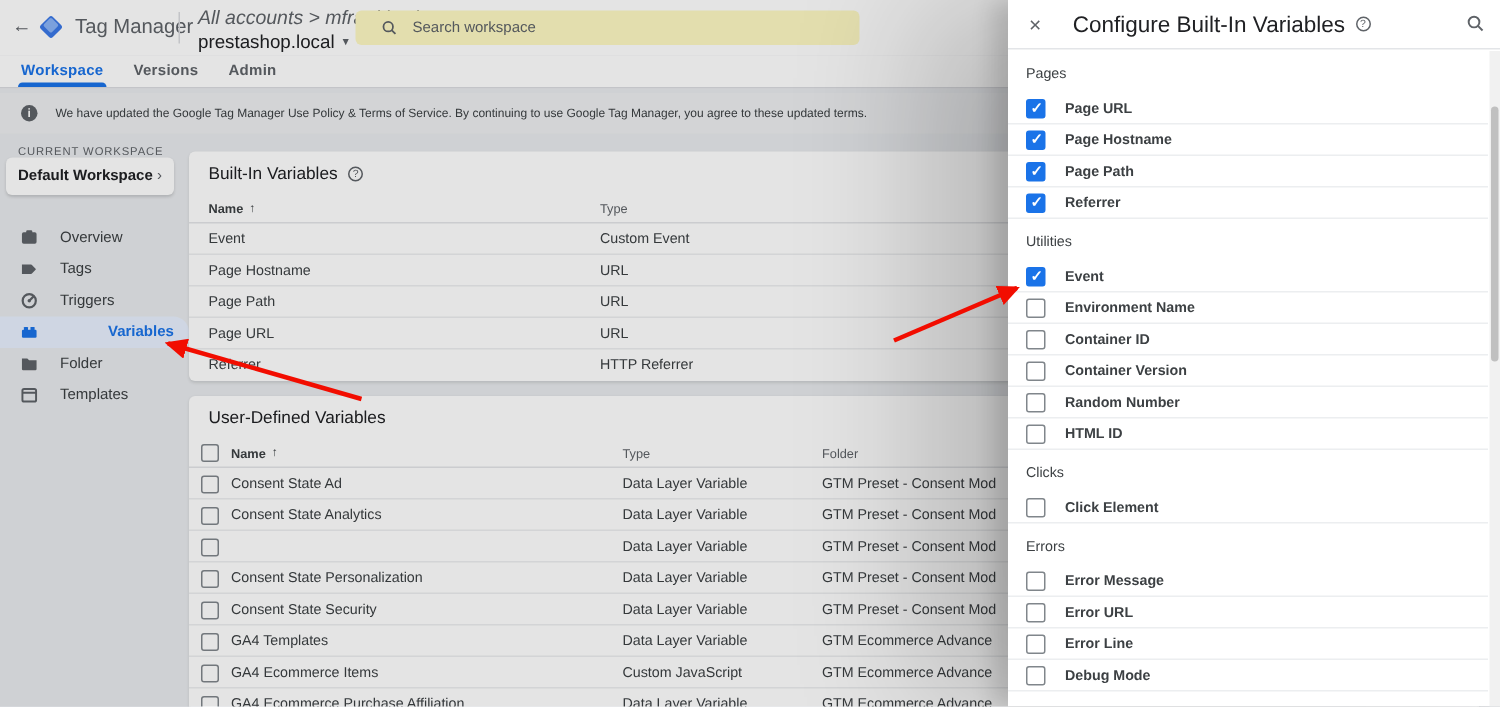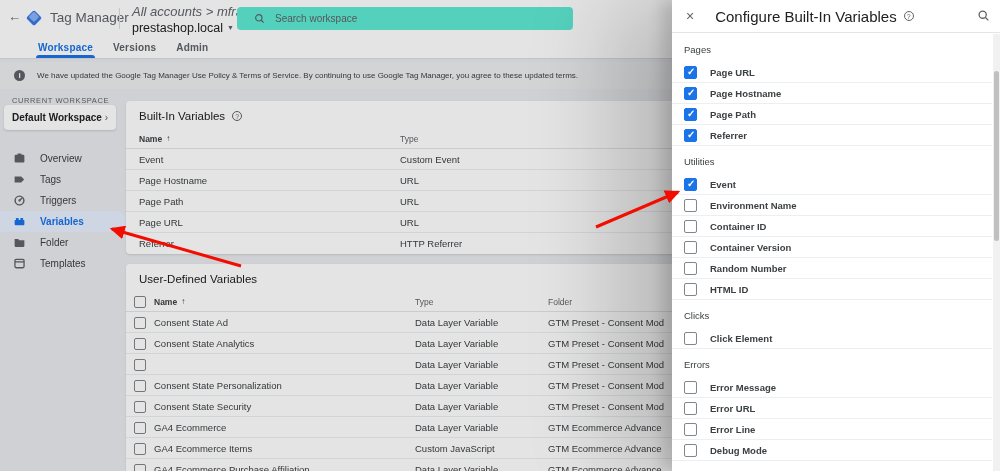--- a/index.html
+++ b/index.html
@@ -11,26 +11,26 @@
   
   .topbar { position:absolute; left:0; top:0; width:1000px; height:37px; background:#fff; z-index:1; }
   .back-arrow { position:absolute; left:8px; top:9px; font-size:13px; color:#5f6368; cursor:pointer; }
   .logo { position:absolute; left:24px; top:8px; width:20px; height:20px; }
   .app-name { position:absolute; left:50px; top:10px; font-size:13.5px; color:#5f6368; }
   .topbar-divider { position:absolute; left:119px; top:8px; width:1px; height:21px; background:#dadce0; }
   .acct { position:absolute; left:132px; top:4px; }
   .acct-path { font-size:13px; color:#5f6368;font-style:italic; }
   .acct-name { font-size:12.5px; color:#202124; margin-top:2px; }
   .acct-caret { font-size:7px; color:#5f6368; margin-left:4px; vertical-align:2px; }
-  .searchbox { position:absolute; left:237px; top:7px; width:336px; height:23px; background:#5eead4; border-radius:4px; display:flex; align-items:center; }
+  .searchbox { position:absolute; left:237px; top:7px; width:336px; height:23px; background:#fef9c3; border-radius:4px; display:flex; align-items:center; }
   .searchbox svg { margin-left:17px; }
   .search-ph { font-size:10px; color:#5f6368; margin-left:10px; }
 
   
-  .tabbar { position:absolute; left:0; top:37px; width:1000px; height:22px; background:#fff; border-bottom:1px solid #dadce0; display:flex; align-items:stretch; z-index:1;padding-left:24px; }
+  .tabbar { position:absolute; left:0; top:37px; width:1000px; height:22px; background:#fff; border-bottom:1px solid #dadce0; display:flex; align-items:stretch; z-index:1; }
   .tab { position:relative; font-size:10px; font-weight:700; color:#5f6368; display:flex; align-items:center; padding:0 10px; letter-spacing:.2px; cursor:pointer; }
   .tab:first-child { margin-left:4px; }
   .tab.active { color:#1a73e8; }
   .tab.active::after { content:""; position:absolute; left:8px; right:8px; bottom:0; height:3px; background:#1a73e8; border-radius:3px 3px 0 0; }
 
   
   .notice { position:absolute; left:0; top:62px; width:1000px; height:27px; background:#eceef0; display:flex; align-items:center; z-index:1; }
   .notice-icon { width:11px; height:11px; border-radius:50%; background:#5f6368; color:#fff; font-size:8px; font-weight:700; display:flex; align-items:center; justify-content:center; margin-left:14px; flex:none; font-style:normal; }
   .notice-text { font-size:8px; color:#3c4043; margin-left:12px; white-space:nowrap; }
 
@@ -38,21 +38,21 @@
   .side-label { position:absolute; left:12px; top:96px; font-size:7.5px; letter-spacing:.6px; color:#5f6368; }
   .ws-card { position:absolute; left:4px; top:105px; width:112px; height:25px; background:#fff; border-radius:4px; box-shadow:0 1px 2px rgba(60,64,67,.2); display:flex; align-items:center; cursor:pointer; }
   .ws-name { font-size:10px; font-weight:700; color:#202124; margin-left:8px; flex:1; white-space:nowrap; overflow:hidden; }
   .ws-chevron { font-size:10px; color:#5f6368; margin-right:8px; }
   .nav { position:absolute; left:0; top:148px; width:126px; }
   .nav-item { position:relative; height:21px; display:flex; align-items:center; cursor:pointer; color:#3c4043; }
   .nav-item .nav-icon { position:absolute; left:13px; width:13px; height:13px; color:#5f6368; display:flex; }
   .nav-item .nav-lbl { position:absolute; left:40px; font-size:10px; }
   .nav-item.active { background:#e8f0fe; border-radius:0 12px 12px 0; }
   .nav-item.active .nav-icon { color:#1a73e8; }
-  .nav-item.active .nav-lbl { color:#1a73e8; font-weight:700; }
+  .nav-item.active .nav-lbl { color:#1a73e8; font-weight:700;margin-left:32px; }
 
   
   .card { position:absolute; left:126px; width:860px; background:#fff; border-radius:4px; box-shadow:0 1px 2px rgba(60,64,67,.15); }
   .card-title-row { display:flex; align-items:center; padding:9px 14px 6px 13px; }
   .card-title { font-size:11.5px; color:#202124; }
   .help-icon { width:10px; height:10px; border:1px solid #5f6368; border-radius:50%; color:#5f6368; font-size:7px; display:inline-flex; align-items:center; justify-content:center; margin-left:7px; }
   .t-head { position:relative; height:21px; border-bottom:1px solid #e3e5e8; }
   .t-head .h-cell { position:absolute; top:0; height:21px; display:flex; align-items:center; font-size:8.5px; color:#5f6368; }
   .t-head .h-name { font-weight:700; color:#3c4043; }
   .sort-arrow { font-size:8px; margin-left:4px; color:#3c4043; }
@@ -283,21 +283,21 @@
             <span class="cb"></span>
           </span>
     <a class="cell c-name link">Consent State Security</a>
     <span class="cell c-type">Data Layer Variable</span>
     <span class="cell c-folder">GTM Preset - Consent Mod</span>
   </div>
         <div class="t-row">
     <span class="cell c-cb">
             <span class="cb"></span>
           </span>
-    <a class="cell c-name link">GA4 Ecommerce</a>
+    <a class="cell c-name link">GA4 Templates</a>
     <span class="cell c-type">Data Layer Variable</span>
     <span class="cell c-folder">GTM Ecommerce Advance</span>
   </div>
         <div class="t-row">
     <span class="cell c-cb">
             <span class="cb"></span>
           </span>
     <a class="cell c-name link">GA4 Ecommerce Items</a>
     <span class="cell c-type">Custom JavaScript</span>
     <span class="cell c-folder">GTM Ecommerce Advance</span>

